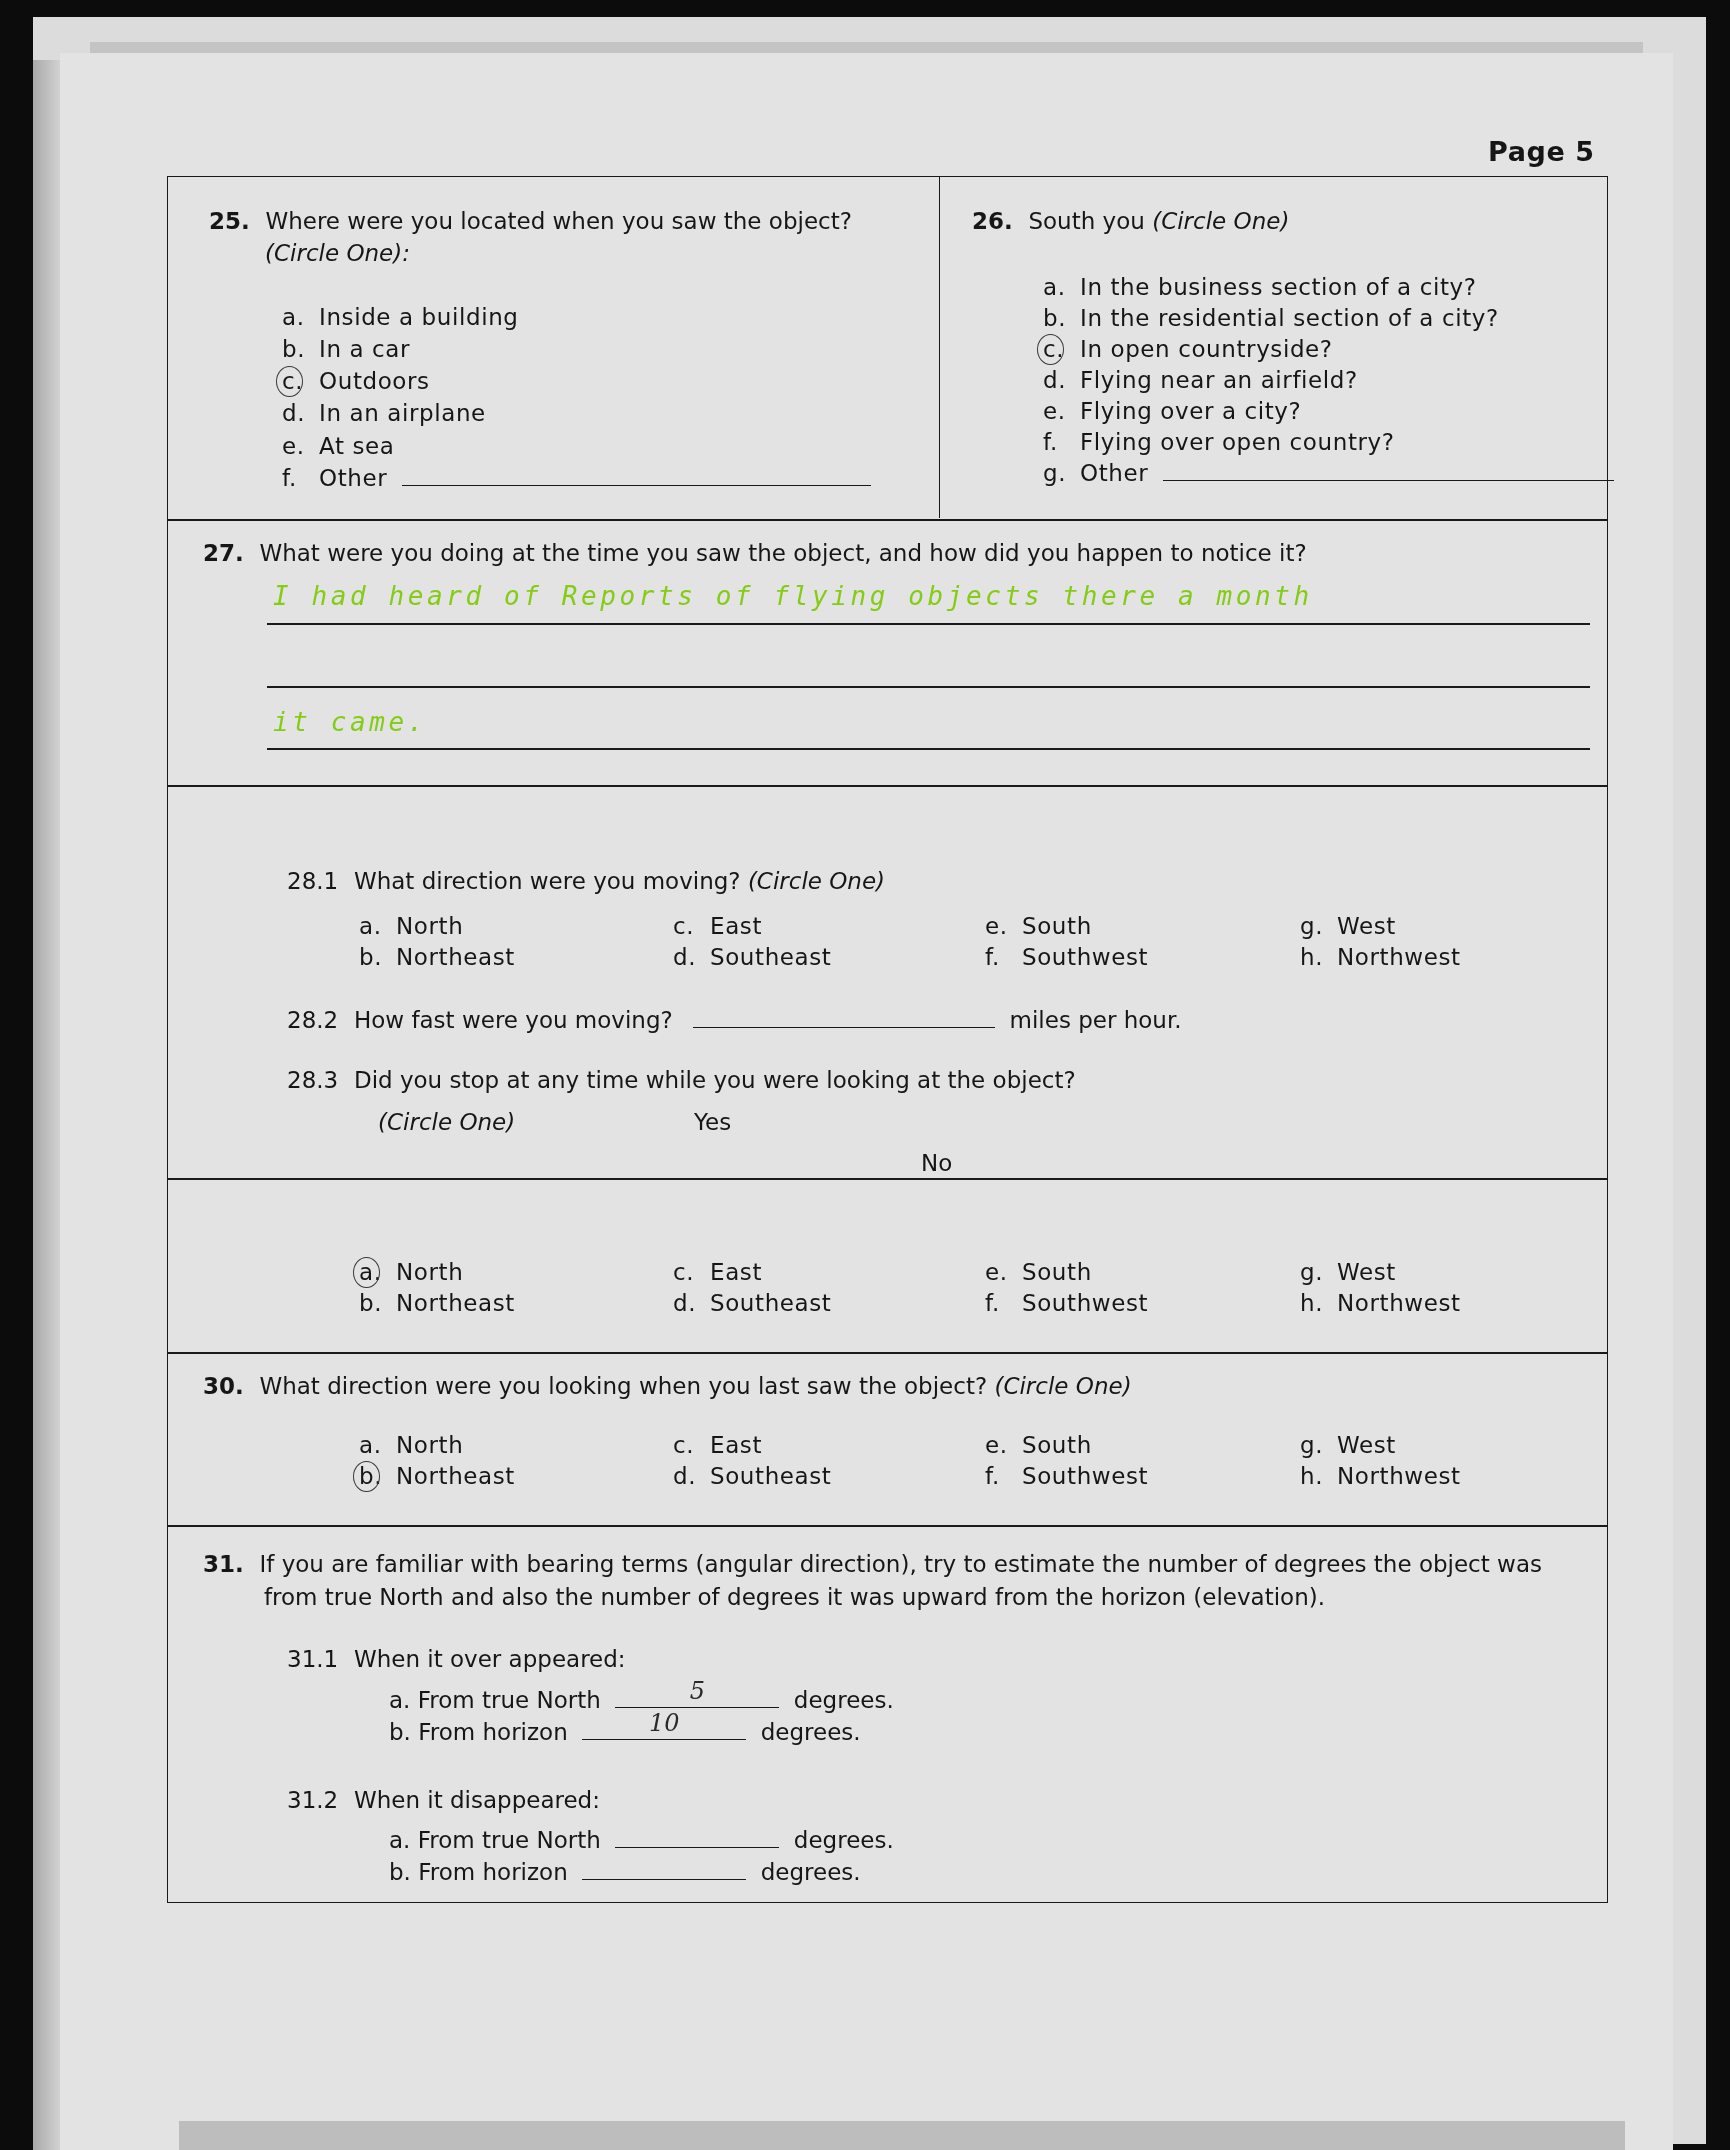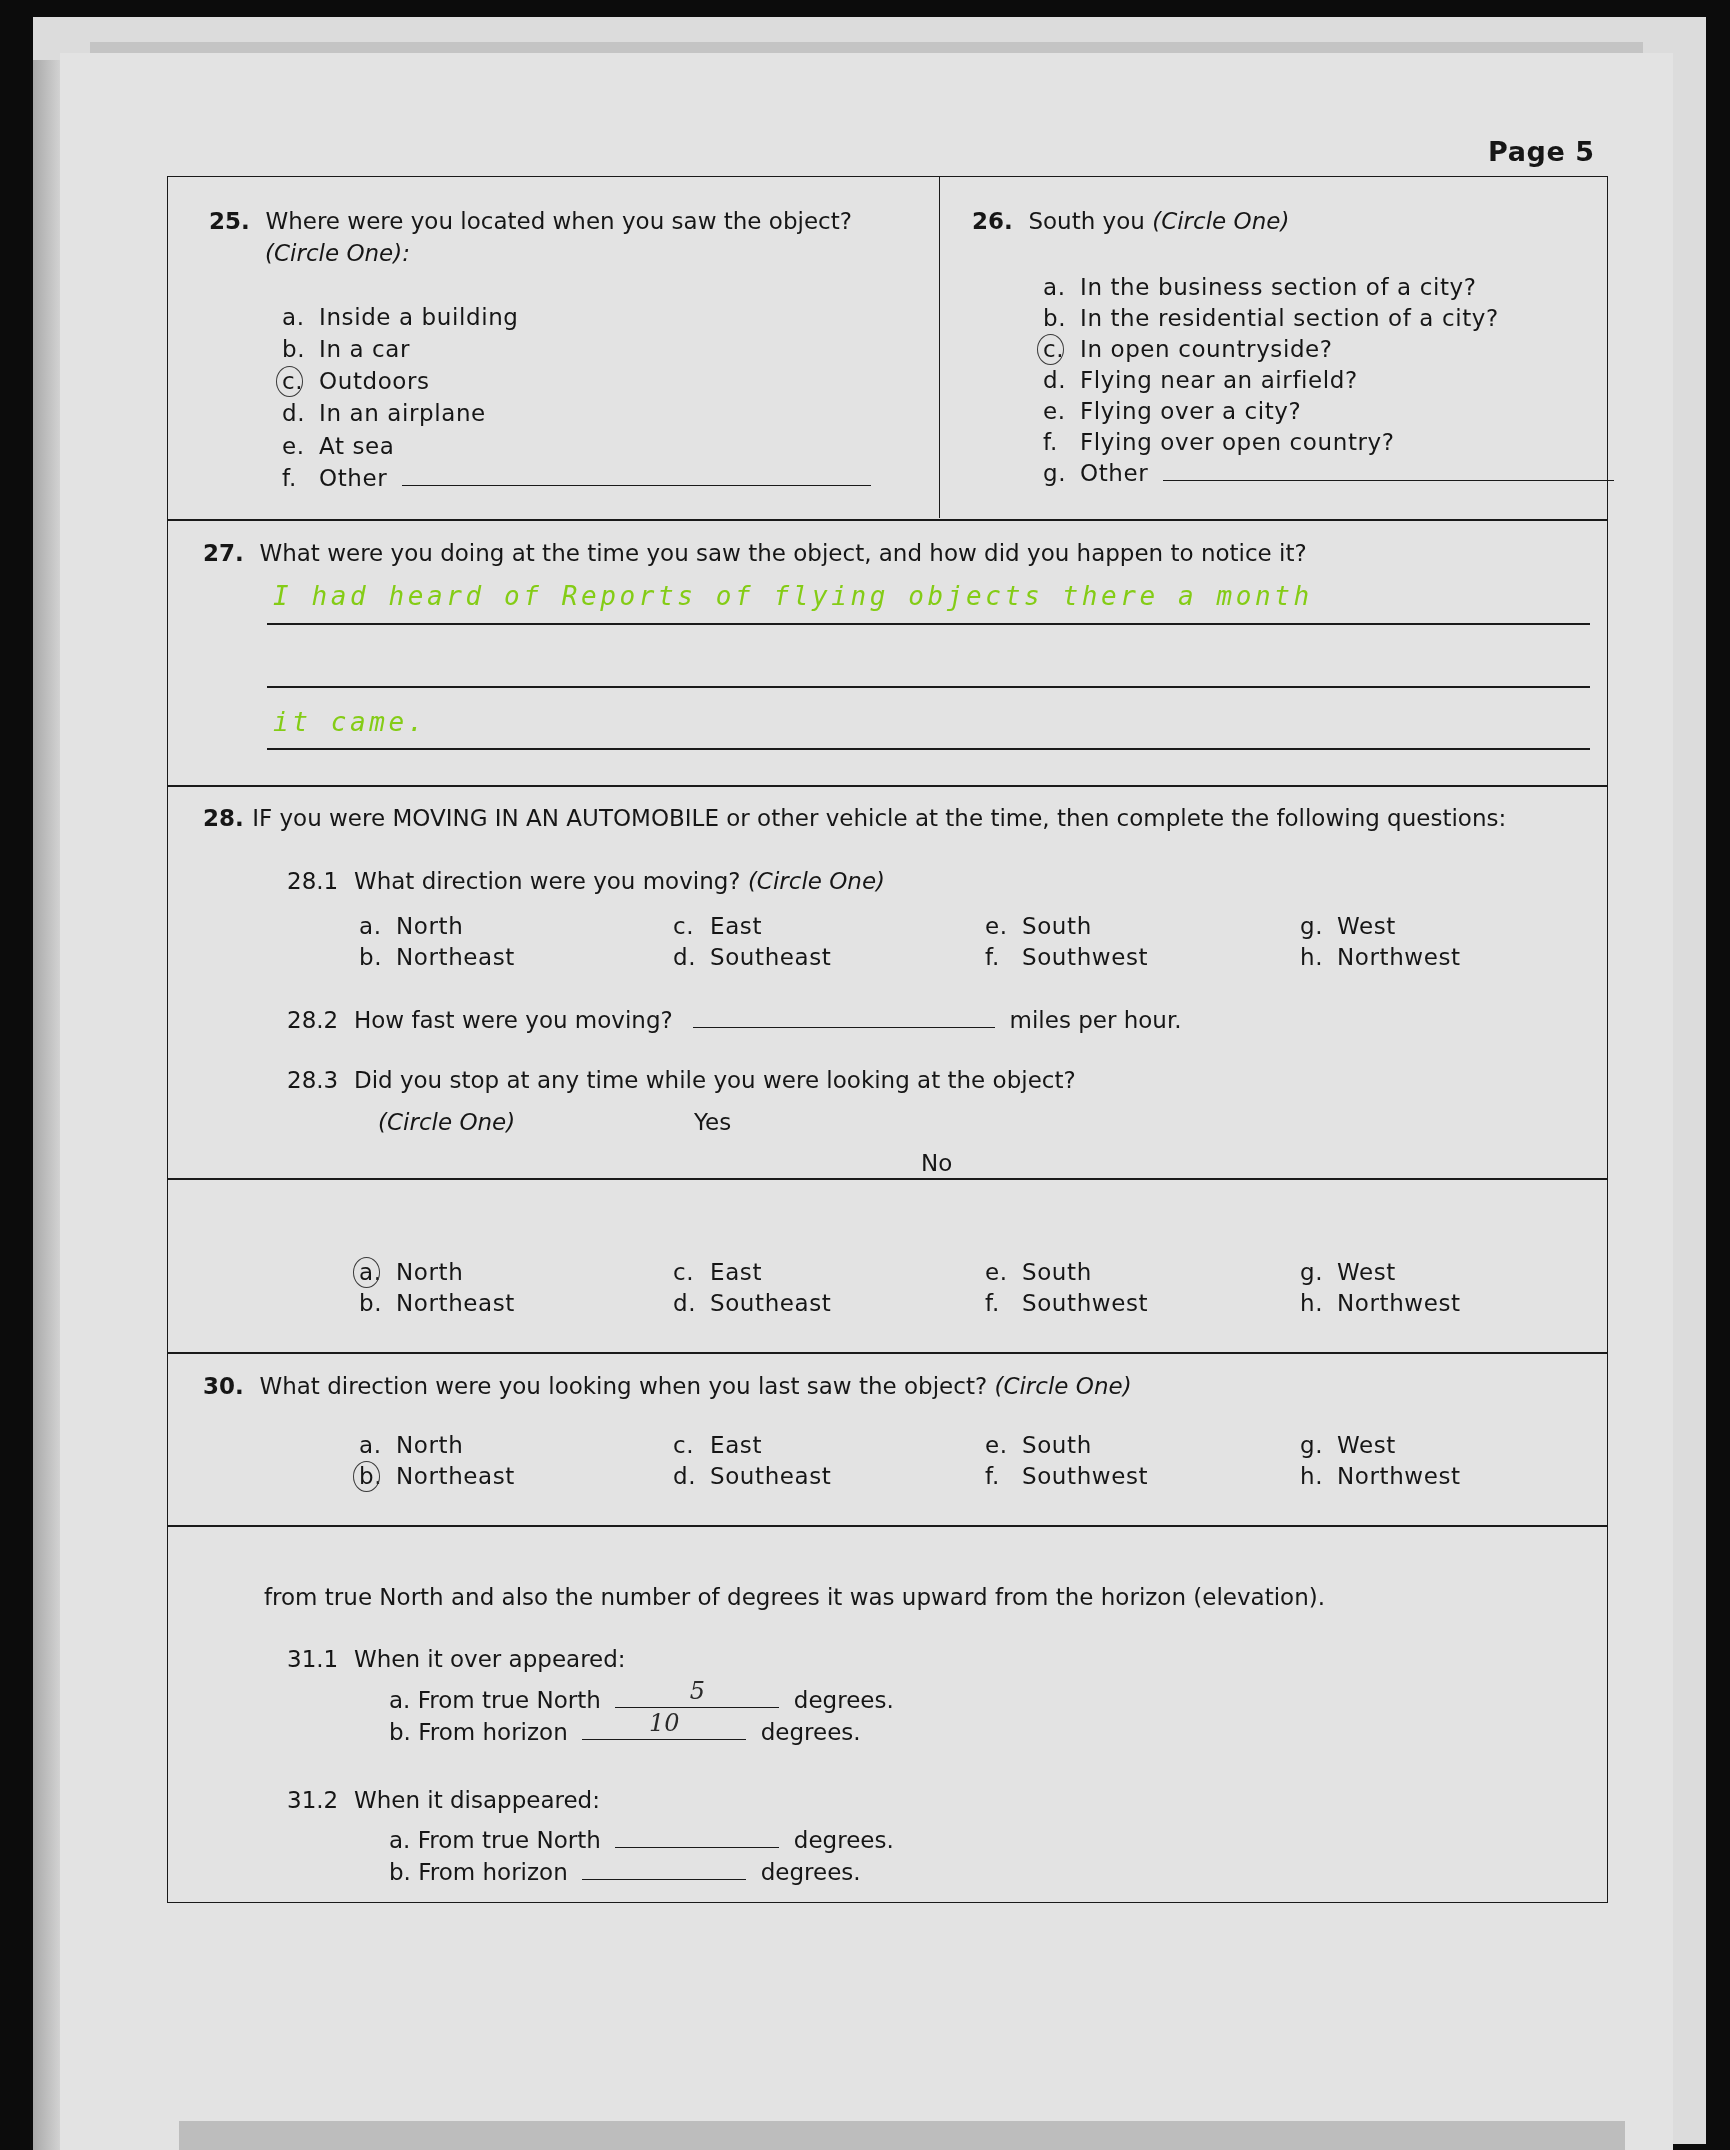--- a/index.html
+++ b/index.html
@@ -142,23 +142,20 @@
       <span>What were you doing at the time you saw the object, and how did you happen to notice it?</span>
     </div>
     <div class="answer-text" style="top:60px;">I had heard of Reports of flying objects there a month</div>
     <div class="answer-line" style="top:102px;"></div>
     <div class="answer-line" style="top:165px;"></div>
     <div class="answer-text" style="top:186px;">it came.</div>
     <div class="answer-line" style="top:227px;"></div>
   </div>
 
   <div class="section" style="top:609px;height:394px;">
-    <div class="q" style="left:35px;top:19px;">
-      <span class="qnum">28.</span><span>IF you were </span><span>MOVING IN AN AUTOMOBILE</span><span> or other vehicle at the time, then complete the following questions:</span>
-    </div>
 
     <div>
       <div class="q" style="left:119px;top:82px;">
         <span class="qnum" style="font-weight:normal">28.1</span>
         <span>What direction were you moving?</span>
         <span class="italic">(Circle One)</span>
       </div>
       <div class="opt" style="left:191px;top:127px;"><span class="letter">a.</span><span>North</span></div>
       <div class="opt" style="left:191px;top:158px;"><span class="letter">b.</span><span>Northeast</span></div>
       <div class="opt" style="left:505px;top:127px;"><span class="letter">c.</span><span>East</span></div>
@@ -208,20 +205,24 @@
     <div class="opt" style="left:191px;top:109px;"><span class="letter circled">b.</span><span>Northeast</span></div>
     <div class="opt" style="left:505px;top:78px;"><span class="letter">c.</span><span>East</span></div>
     <div class="opt" style="left:505px;top:109px;"><span class="letter">d.</span><span>Southeast</span></div>
     <div class="opt" style="left:817px;top:78px;"><span class="letter">e.</span><span>South</span></div>
     <div class="opt" style="left:817px;top:109px;"><span class="letter">f.</span><span>Southwest</span></div>
     <div class="opt" style="left:1132px;top:78px;"><span class="letter">g.</span><span>West</span></div>
     <div class="opt" style="left:1132px;top:109px;"><span class="letter">h.</span><span>Northwest</span></div>
   </div>
 
   <div class="section" style="top:1350px;height:373px;border-bottom:none;">
+    <div class="q" style="left:35px;top:24px;">
+      <span class="qnum">31.</span>
+      <span>If you are familiar with bearing terms (angular direction), try to estimate the number of degrees the object was</span>
+    </div>
     <div class="q" style="left:96px;top:57px;">from true North and also the number of degrees it was upward from the horizon (elevation).</div>
 
     <div>
       <div class="q" style="left:119px;top:119px;">
         <span class="qnum" style="font-weight:normal">31.1</span>
         <span>When it over appeared:</span>
       </div>
       <div class="q" style="left:221px;top:160px;">
         <span>a.  From true North</span>
         <span class="blank" style="width:164px;margin:0 7.2px;"><span class="handwrite">5</span></span>

